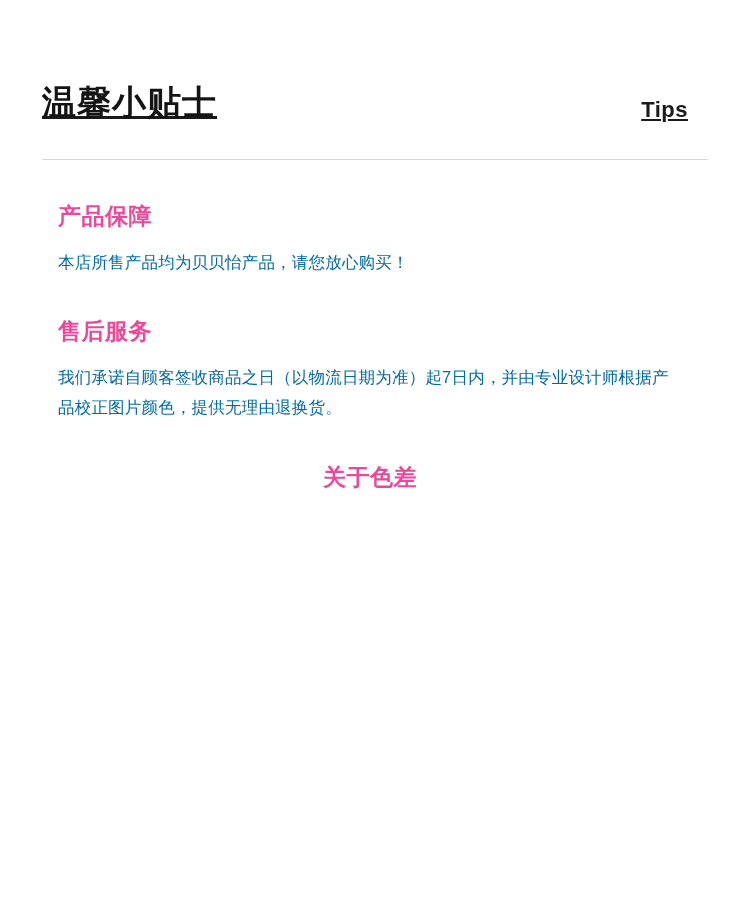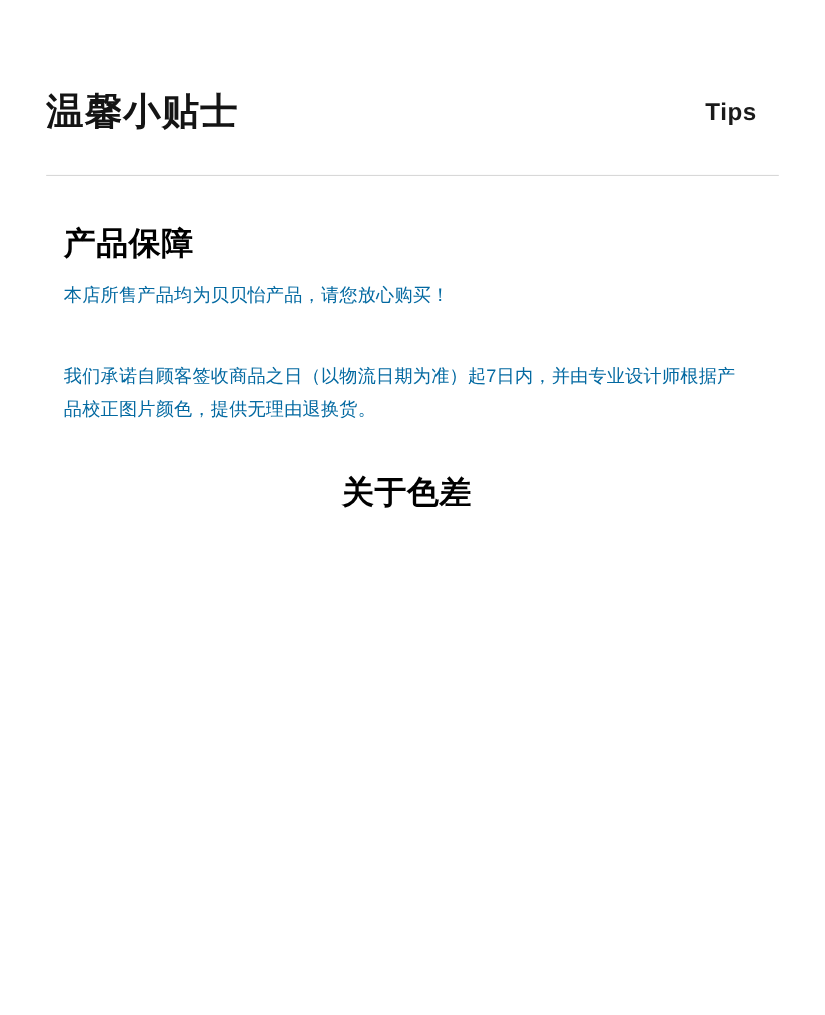--- a/index.html
+++ b/index.html
@@ -16,23 +16,24 @@
   }
   .page {
     position: relative;
     width: 750px;
     height: 923px;
     box-sizing: border-box;
     padding: 0 42px;
   }
   .header {
     display: flex;
-    align-items: center;
+    align-items: flex-end;
     justify-content: space-between;
     padding-top: 82px;
+    text-decoration: underline;
   }
   .header-title {
     font-size: 34px;
     font-weight: bold;
     letter-spacing: 1px;
     color: #141414;
     line-height: 1.2;
   }
   .header-sub {
     font-size: 22px;
@@ -53,26 +54,27 @@
     padding-right: 26px;
   }
   .section {
     margin-bottom: 42px;
   }
   .section:last-child {
     margin-bottom: 0;
     text-align: center;
   }
   .section-title {
-    font-size: 29px;
+    font-size: 23px;
     font-weight: bold;
-    color: #000000;
+    color: #ec4899;
     letter-spacing: 0.5px;
     margin-bottom: 14px;
     line-height: 1.25;
+    font-family: Liberation Mono, monospace;
   }
   .section-body {
     font-size: 16.5px;
     line-height: 1.85;
     color: #0369a1;
     letter-spacing: 0.2px;
     white-space: pre-line;
   }
 </style>
 </head>
@@ -92,20 +94,21 @@
     <div class="section">
       <div class="section-title">产品保障</div>
       <div class="section-body">本店所售产品均为贝贝怡产品，请您放心购买！</div>
     </div>
 
     <div class="section">
     </div>
 
 
     <div class="section">
+      <div class="section-title">售后服务</div>
       <div class="section-body">我们承诺自顾客签收商品之日（以物流日期为准）起7日内，并由专业设计师根据产品校正图片颜色，提供无理由退换货。</div>
     </div>
 
     <div class="section">
       <div class="section-title">关于色差</div>
     </div>
 
   </div>
 </div>
 

